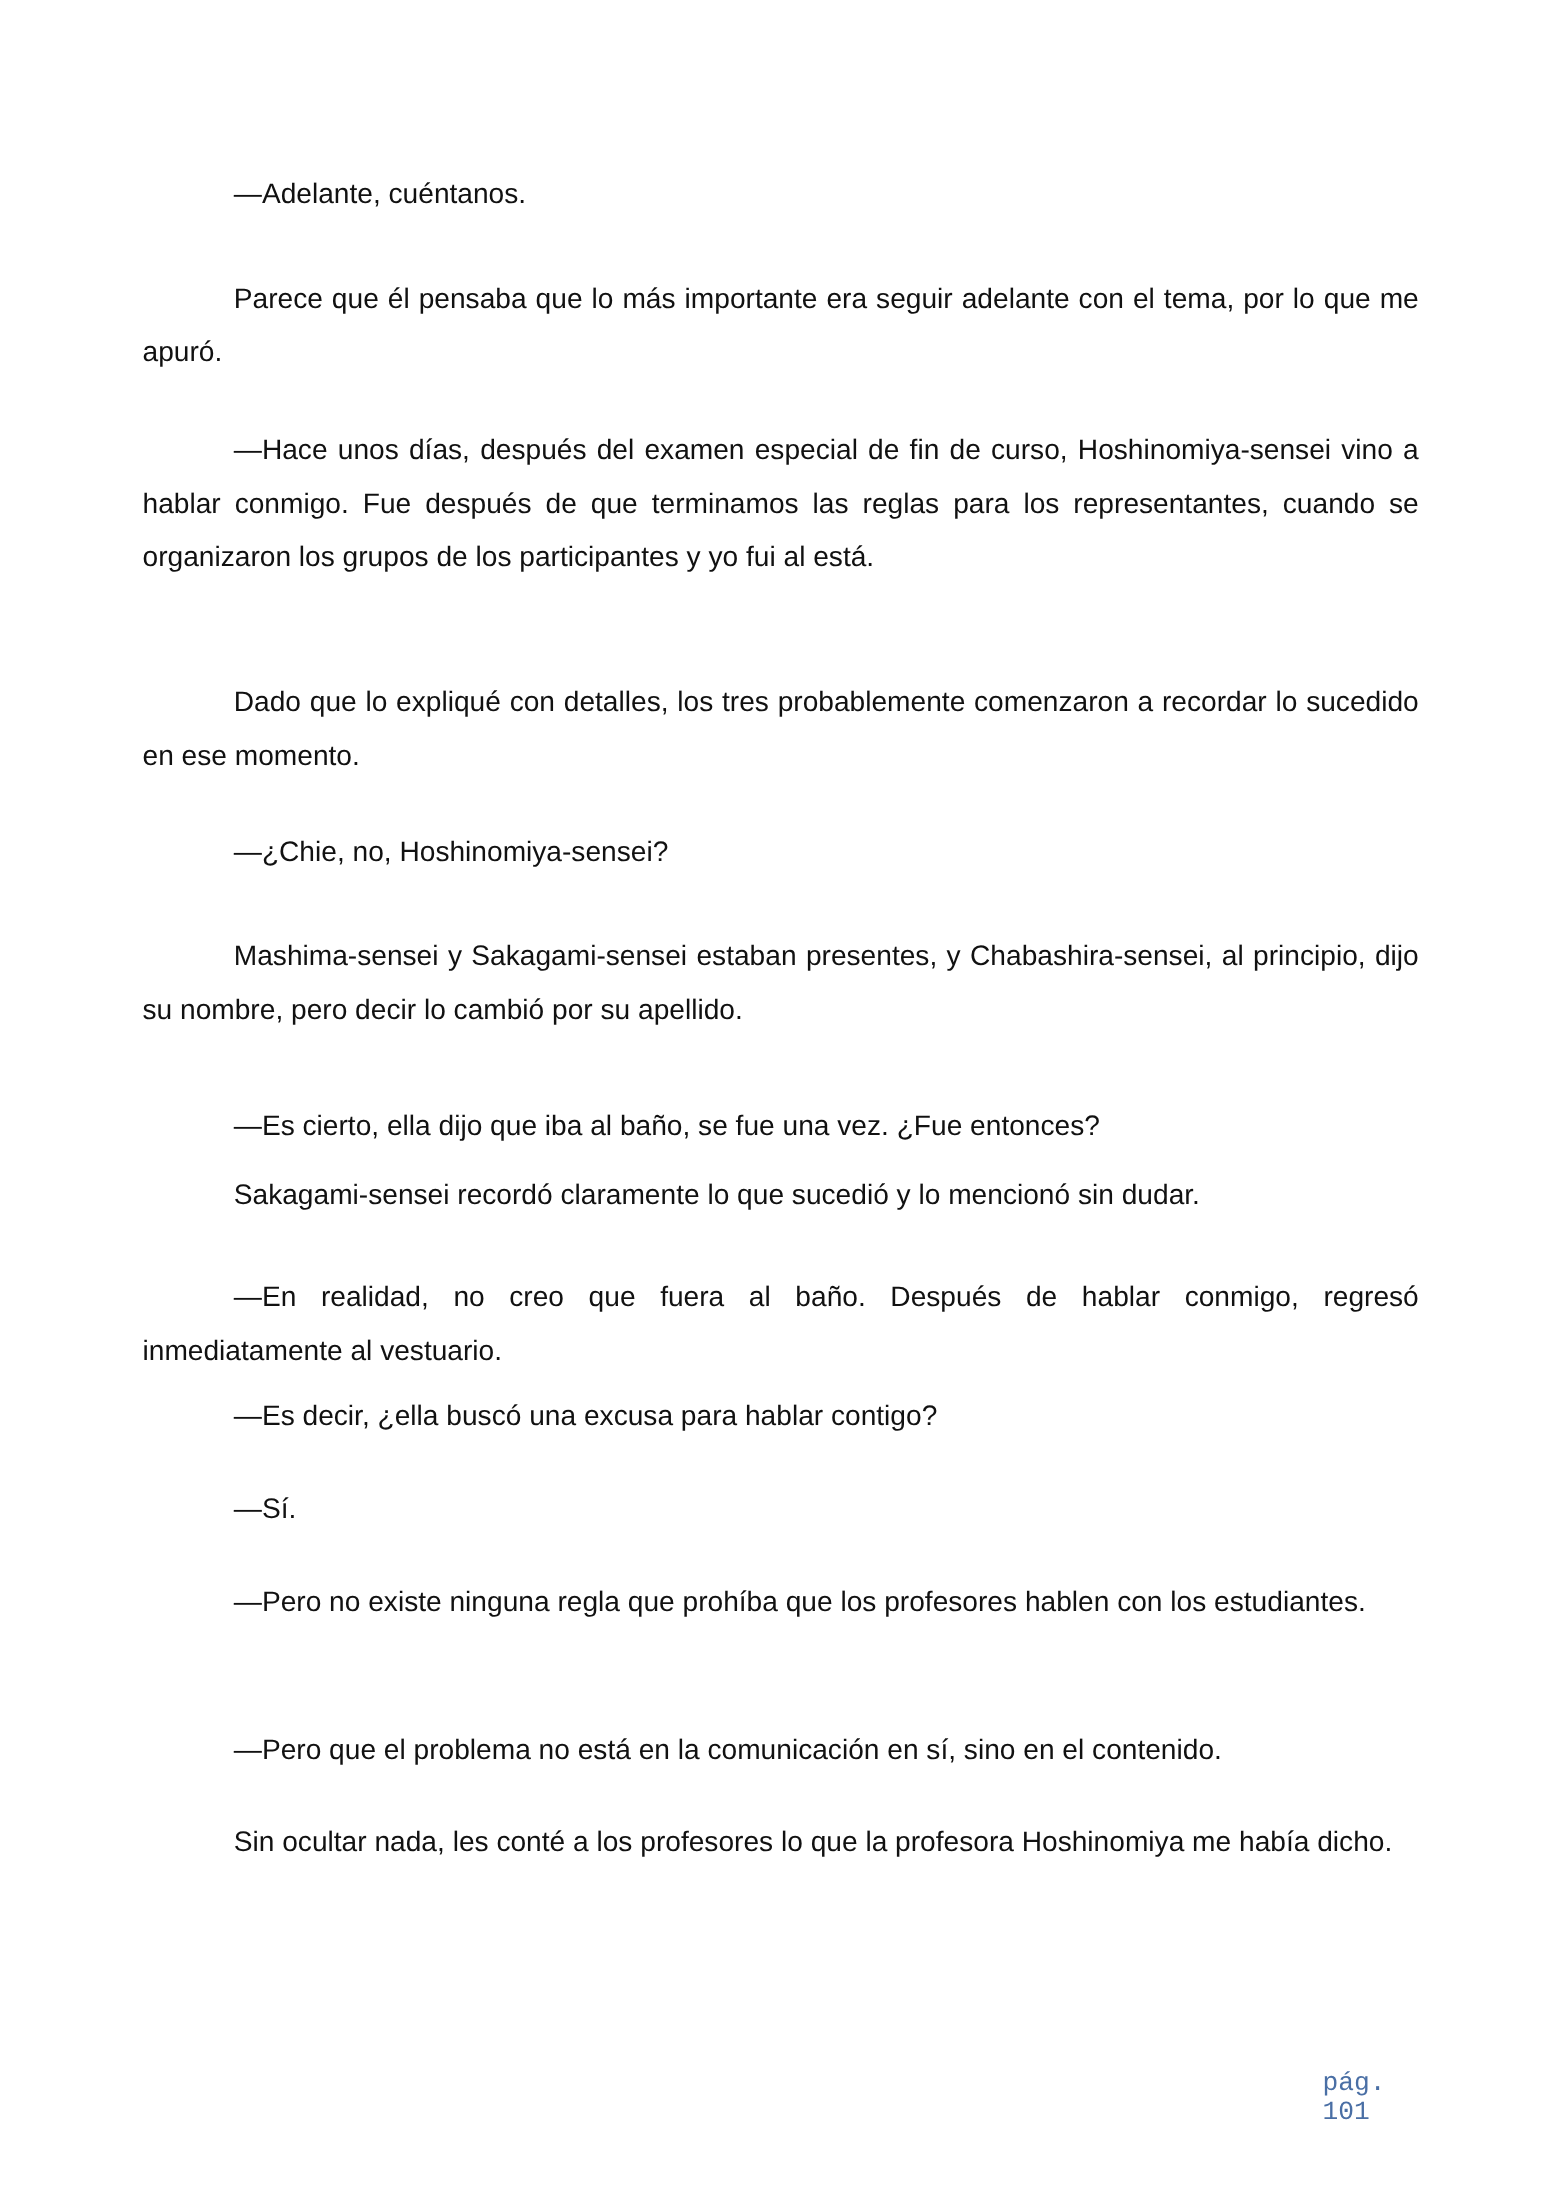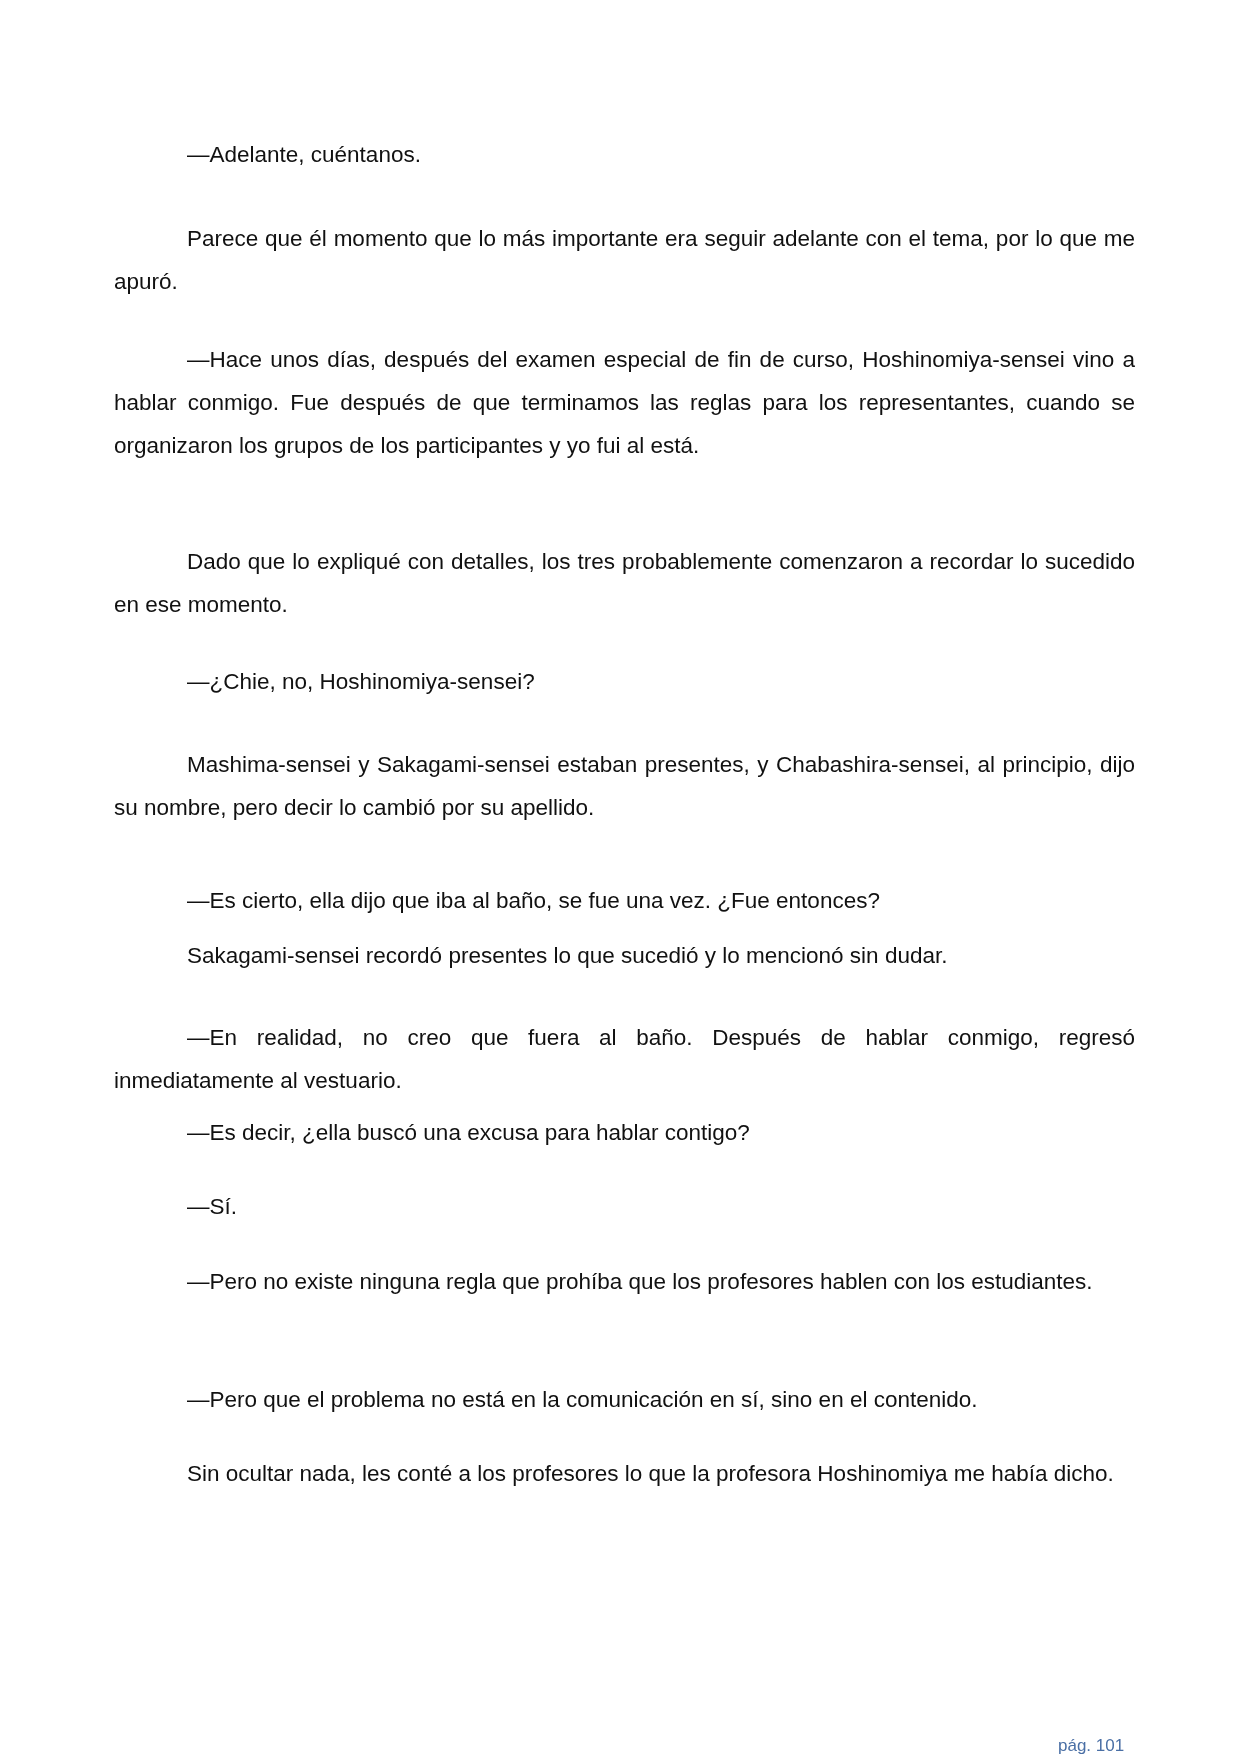--- a/index.html
+++ b/index.html
@@ -8,37 +8,37 @@
       position: absolute; left: 0; top: 0; width: 1136px; height: 1755px; background: #fff;
     }
     .text-block {
       position: absolute; left: 114px; width: 1021px;
       font-family: "Liberation Sans", sans-serif;
       font-size: 22.5px; line-height: 43px; color: #111;
       text-align: justify;
     }
     .para { position: absolute; left: 0; width: 1021px; margin: 0; text-indent: 73px; }
     .page-number {
-      position: absolute; left: 1058px; top: 1736px;
-      font-family: Liberation Sans, sans-serif; font-size: 17px; color: #4a6fa5;
+      position: absolute; left: 1058px; top: 1656px;
+      font-family: Liberation Mono, monospace; font-size: 21px; color: #4a6fa5;
     }
   </style>
 </head>
 <body>
 
 <div class="page">
   <div class="text-block">
     <p class="para" style="top:133px">—Adelante, cuéntanos.</p>
-    <p class="para" style="top:217px">Parece que él momento que lo más importante era seguir adelante con el tema, por lo que me apuró.</p>
+    <p class="para" style="top:217px">Parece que él pensaba que lo más importante era seguir adelante con el tema, por lo que me apuró.</p>
     <p class="para" style="top:338px">—Hace unos días, después del examen especial de fin de curso, Hoshinomiya-sensei vino a hablar conmigo. Fue después de que terminamos las reglas para los representantes, cuando se organizaron los grupos de los participantes y yo fui al está.</p>
     <p class="para" style="top:540px">Dado que lo expliqué con detalles, los tres probablemente comenzaron a recordar lo sucedido en ese momento.</p>
     <p class="para" style="top:660px">—¿Chie, no, Hoshinomiya-sensei?</p>
     <p class="para" style="top:743px">Mashima-sensei y Sakagami-sensei estaban presentes, y Chabashira-sensei, al principio, dijo su nombre, pero decir lo cambió por su apellido.</p>
     <p class="para" style="top:879px">—Es cierto, ella dijo que iba al baño, se fue una vez. ¿Fue entonces?</p>
-    <p class="para" style="top:934px">Sakagami-sensei recordó presentes lo que sucedió y lo mencionó sin dudar.</p>
+    <p class="para" style="top:934px">Sakagami-sensei recordó claramente lo que sucedió y lo mencionó sin dudar.</p>
     <p class="para" style="top:1016px">—En realidad, no creo que fuera al baño. Después de hablar conmigo, regresó inmediatamente al vestuario.</p>
     <p class="para" style="top:1111px">—Es decir, ¿ella buscó una excusa para hablar contigo?</p>
     <p class="para" style="top:1185px">—Sí.</p>
     <p class="para" style="top:1260px">—Pero no existe ninguna regla que prohíba que los profesores hablen con los estudiantes.</p>
     <p class="para" style="top:1378px">—Pero que el problema no está en la comunicación en sí, sino en el contenido.</p>
     <p class="para" style="top:1452px">Sin ocultar nada, les conté a los profesores lo que la profesora Hoshinomiya me había dicho.</p>
   </div>
   <div class="page-number">pág. 101</div>
 </div>
 

